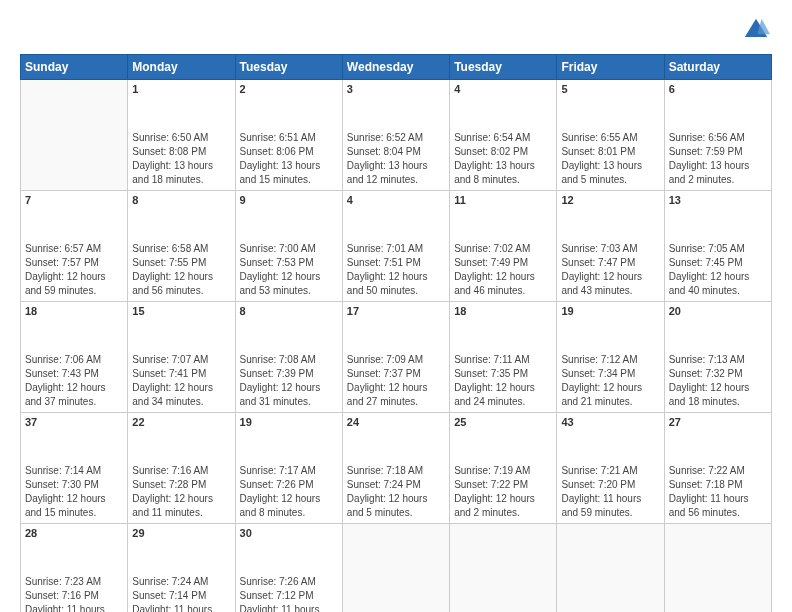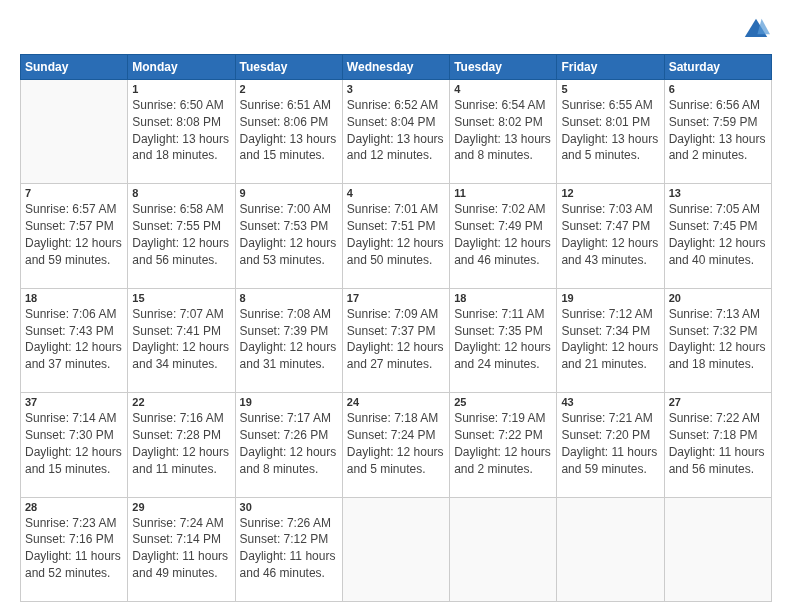--- a/index.html
+++ b/index.html
@@ -88,23 +88,24 @@
       background: #f9f9f9;
     }
     .day-num {
       font-size: 11px;
       font-weight: bold;
       color: #333;
       display: block;
       margin-bottom: 2px;
     }
     .day-info {
-      font-size: 12px;
+      font-size: 10px;
       color: #444;
       line-height: 1.4;
+      margin-top: 36px;
     }
     tr:last-child td {
       height: 70px;
     }
   </style>
 </head>
 <body>
 
 <div class="page">
   <div class="header">

